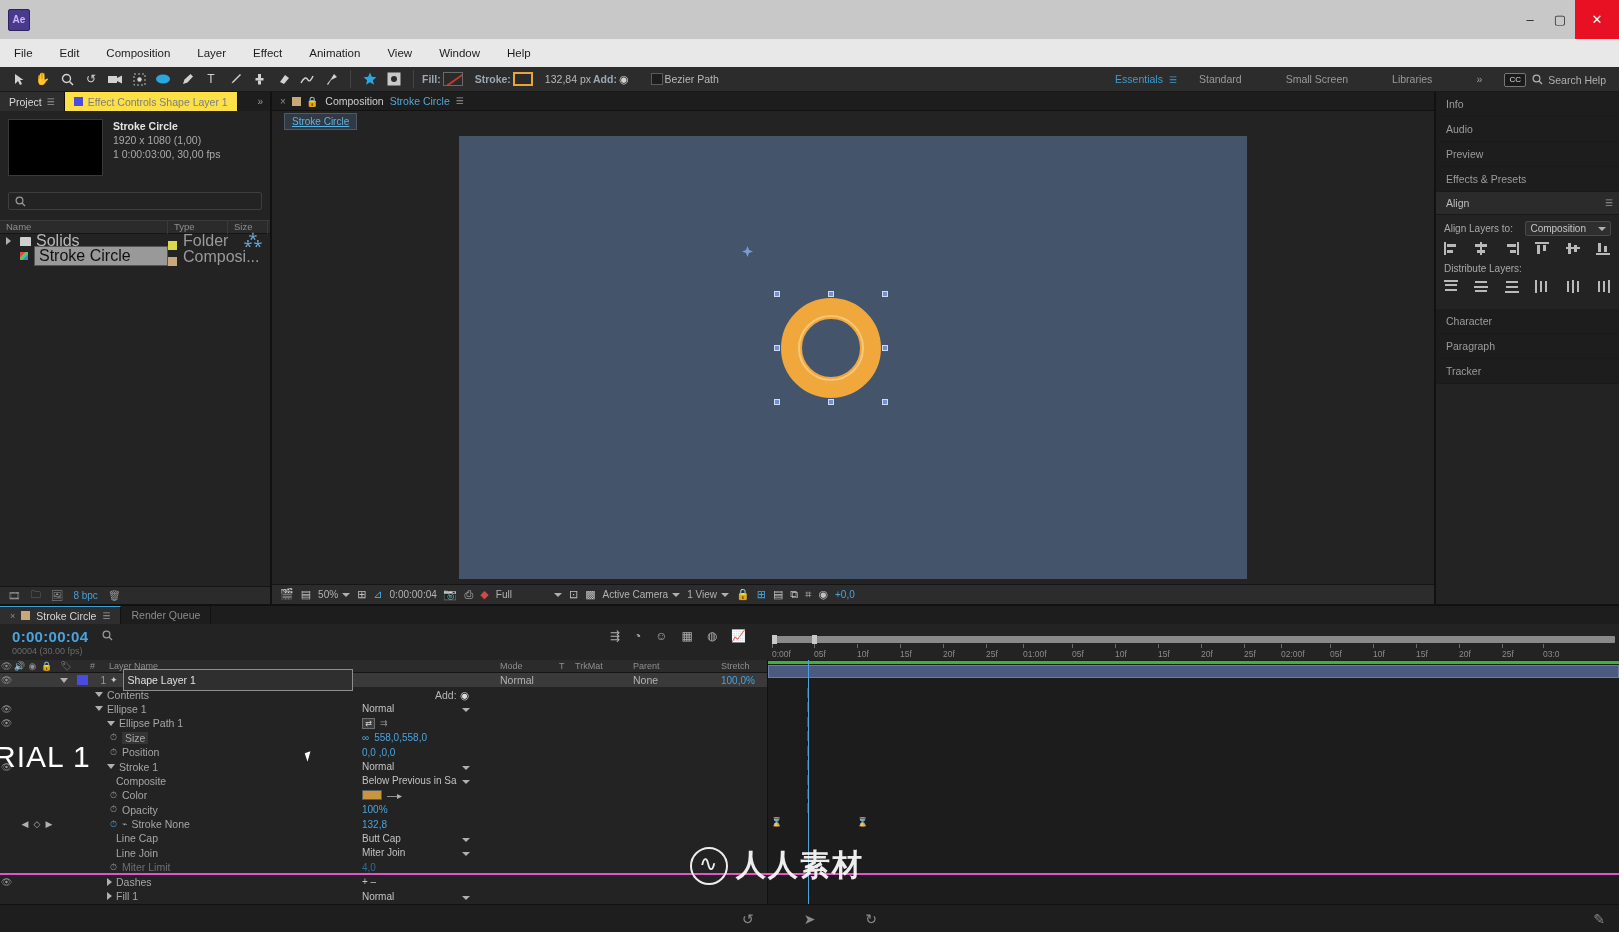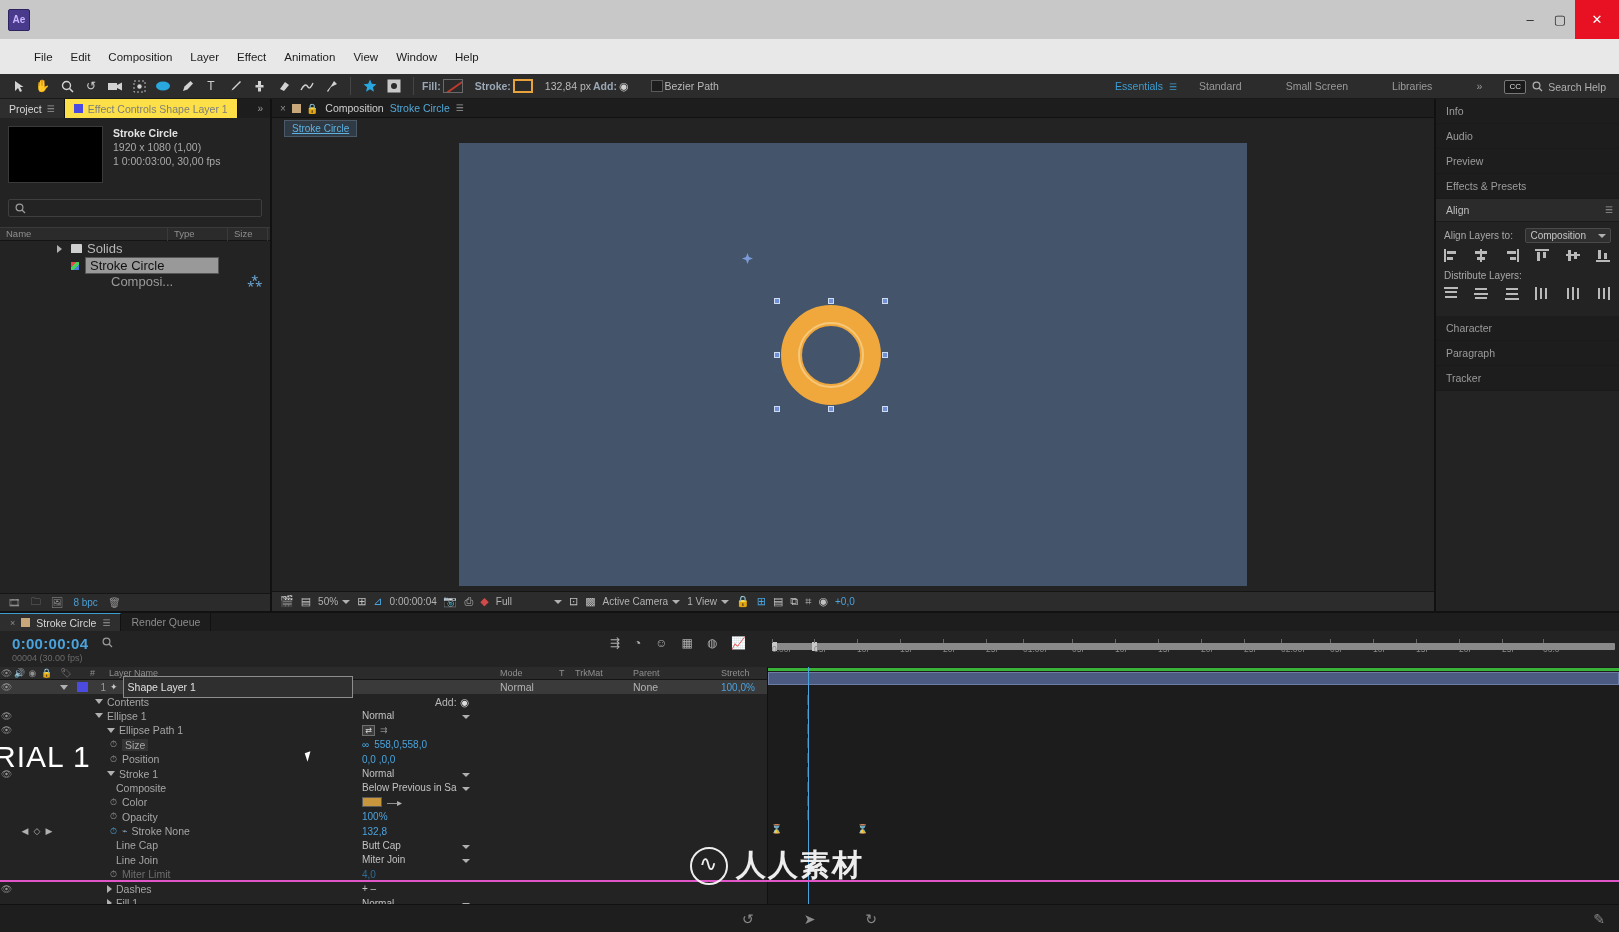--- a/index.html
+++ b/index.html
@@ -11,21 +11,21 @@
   .titlebar { height:39px; background:#c8c8c8; position:relative; display:flex; align-items:center; }
   .ae-logo { width:22px; height:22px; background:#4a3a8c; border:1px solid #2c2360; margin-left:8px;
     color:#c9b6ff; font-size:10px; font-weight:bold; display:flex; align-items:center; justify-content:center; border-radius:2px;}
   .title-text { position:absolute; left:0; right:0; text-align:center; color:#1d1d1d; font-size:13px; }
   .win-btns { position:absolute; right:0; top:0; height:39px; display:flex; }
   .win-btn { width:30px; height:39px; display:flex; align-items:center; justify-content:center;
     color:#222; font-size:13px; }
   .win-btn.close { background:#e81123; color:#fff; width:44px; }
 
   
-  .menubar { height:35px; background:#e8e8e8; display:flex; align-items:center; padding-left:26px; gap:2px; }
+  .menubar { height:28px; background:#e8e8e8; display:flex; align-items:center; padding-left:6px; gap:11px; }
   .menubar .mi { color:#1c1c1c; font-size:11.5px; padding:2px 8px; }
 
   
   .toolbar { height:25px; background:#2c2c2c; border-bottom:1px solid #1a1a1a;
     display:flex; align-items:center; padding-left:8px; gap:2px; position:relative; }
   .tool { width:22px; height:21px; display:flex; align-items:center; justify-content:center;
     color:#cfcfcf; font-size:12px; }
   .tool svg { display:block; }
   .tsep { width:1px; height:18px; background:#454545; margin:0 6px; }
   .tb-label { color:#9aa7b5; font-size:10.5px; font-weight:bold; }
@@ -57,21 +57,21 @@
   .pchev { margin-left:auto; padding:0 7px; color:#9c9c9c; font-size:10px; display:flex; align-items:center;}
   .pthumb-row { display:flex; padding:8px 6px 6px 8px; gap:10px; }
   .pthumb { width:95px; height:57px; background:#000; border:1px solid #3a3a3a; }
   .pmeta { font-size:10.5px; line-height:14px; color:#a9a9a9; }
   .pmeta .nm { color:#e3e3e3; font-weight:bold; }
   .psearch { margin:10px 8px 0 8px; height:18px; background:#232323; border:1px solid #3e3e3e;
     border-radius:2px; display:flex; align-items:center; padding:0 6px; color:#8d8d8d; }
   .plist-head { margin-top:10px; height:14px; background:#2b2b2b; border-top:1px solid #3a3a3a;
     border-bottom:1px solid #151515; display:flex; align-items:center; font-size:9.5px; color:#8f8f8f; }
   .plist-head > div { padding-left:6px; border-right:1px solid #3a3a3a; height:14px; line-height:14px;}
-  .prow { height:16px; display:flex; align-items:center; font-size:13px; color:#b8b8b8;flex-direction:column; }
+  .prow { height:16px; display:flex; align-items:flex-end; font-size:16px; color:#b8b8b8; }
   .prow .cell-name { width:168px; display:flex; align-items:center; gap:5px; padding-left:6px; }
   .prow .cell-type { width:60px; padding-left:6px; color:#9a9a9a; }
   .prow.sel .nmbox { background:#999; color:#111; padding:0 4px; flex:1; border:1px solid #555; }
   .folder-ico { width:11px; height:9px; background:#cfcfcf; border-radius:1px 1px 0 0; }
   .comp-ico { width:10px; height:10px; background:linear-gradient(135deg,#e04b4b 0 33%,#4bcf5a 33% 66%,#4b7de0 66%); border:1px solid #222;}
   .swatch-y { width:9px; height:9px; background:#d8d84a; }
   .swatch-t { width:9px; height:9px; background:#c8a87a; }
   .pfooter { margin-top:auto; height:18px; background:#2b2b2b; border-top:1px solid #151515;
     display:flex; align-items:center; gap:10px; padding:0 8px; color:#9a9a9a; font-size:10px; }
   .bpc { color:#4a9ed4; }
@@ -126,21 +126,21 @@
   .tlhead { height:36px; display:flex; align-items:flex-start; background:#232323; position:relative; }
   .tcode { padding:4px 0 0 12px; }
   .tcode .big { color:#4aa3dd; font-size:15px; font-weight:bold; letter-spacing:0.3px; }
   .tcode .sub { color:#6a6a6a; font-size:9px; margin-top:1px; }
   .tsrch { margin:6px 0 0 14px; display:flex; align-items:center; color:#8d8d8d; }
   .tlicons { position:absolute; left:610px; top:5px; display:flex; gap:14px; color:#b0b0b0; font-size:12px; }
   .tlruler { position:absolute; left:768px; right:0; top:0; height:36px; }
   .wb { position:absolute; left:4px; right:4px; top:12px; height:7px; background:#8a8a8a; border-radius:1px; }
   .wb .knob { position:absolute; top:-1px; width:5px; height:9px; background:#c9c9c9; }
   .ticks { position:absolute; left:0; right:0; bottom:1px; height:13px; }
-  .tick { position:absolute; bottom:12px; font-size:8.5px; color:#8b8b8b; }
+  .tick { position:absolute; bottom:0; font-size:8.5px; color:#8b8b8b; }
   .tick:before { content:""; position:absolute; left:0; bottom:11px; width:1px; height:4px; background:#6a6a6a; }
 
   .tlbody { flex:1; display:flex; position:relative; overflow:hidden; }
   .lcol { width:768px; border-right:1px solid #111; background:#232323; }
   .colhead { height:13px; background:#2b2b2b; border-bottom:1px solid #151515; display:flex;
     align-items:center; font-size:9px; color:#8f8f8f; }
   .lrow { height:14.4px; display:flex; align-items:center; font-size:10.5px; color:#a6a6a6; position:relative; }
   .lrow.sel { background:#3a3a3a; }
   .lrow .eye { width:13px; text-align:center; color:#9a9a9a; font-size:9px; }
   .lrow .swcol { width:22px; display:flex; align-items:center; justify-content:center;}

